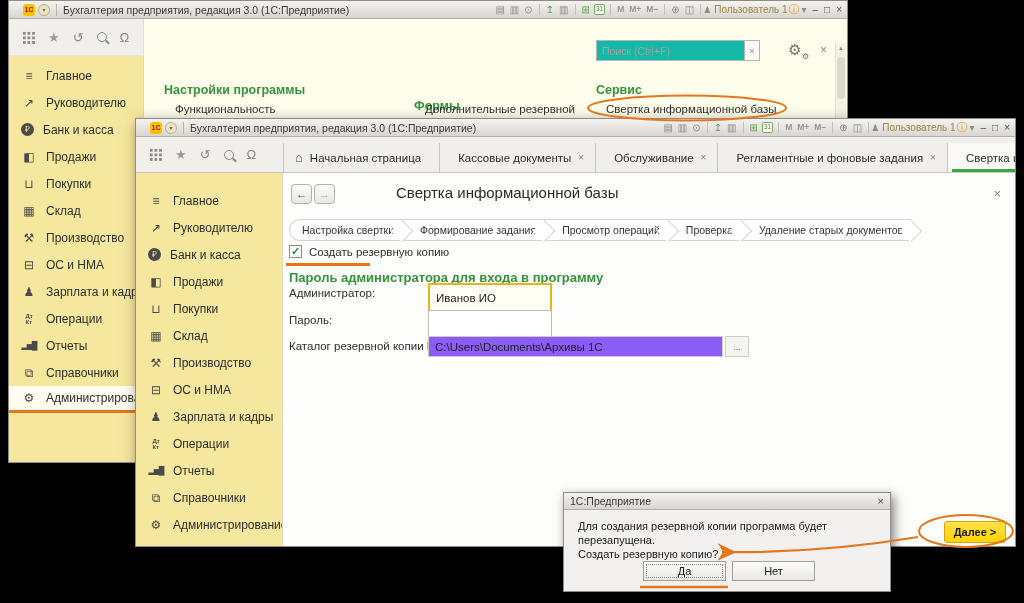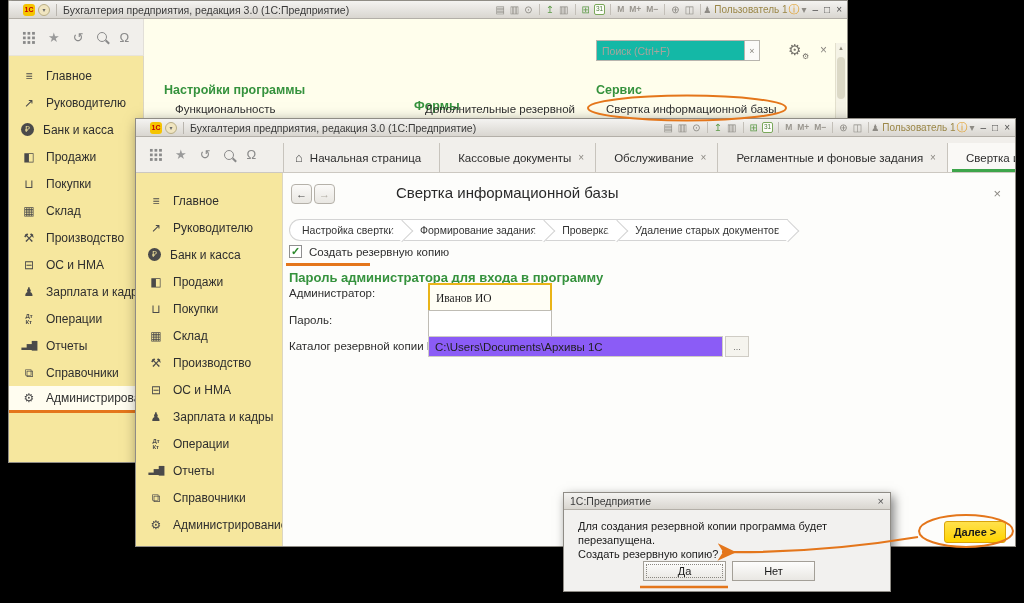--- a/index.html
+++ b/index.html
@@ -99,21 +99,21 @@
   .steps .active{background:#c6efad;border-color:#8ed17b;}
   .steps .active::after{border-color:#8ed17b;}
   .chkrow{position:absolute;left:6px;top:72px;display:flex;align-items:center;gap:7px;font-size:11.5px;color:#2e2e2e;}
   .chkbox{width:13px;height:13px;border:1px solid #8f8f8f;background:#fff;display:flex;align-items:center;justify-content:center;
           font-size:11px;color:#2c8a2c;font-weight:bold;box-sizing:border-box;line-height:1;}
   .chk-underline{position:absolute;left:3px;top:90px;width:84px;height:3px;background:#e4761b;}
   .sect{position:absolute;left:6px;top:97px;font-size:13px;font-weight:bold;color:#35923d;white-space:nowrap;}
   .frow{position:absolute;left:0;right:0;height:22px;}
   .frow .flabel{position:absolute;left:6px;top:4px;font-size:11.5px;color:#2e2e2e;white-space:nowrap;}
   .finput{position:absolute;left:145px;top:0;width:124px;height:30px;border:1px solid #bfbcb4;background:#fff;
-          font-size:11.5px;padding:12px 6px;box-sizing:border-box;font-family:Liberation Serif, serif;color:#1f1f1f;}
+          font-size:11.5px;padding:12px 6px;box-sizing:border-box;font-family:Liberation Sans, sans-serif;color:#1f1f1f;}
   .finput.hl{border:2px solid #e9b418;background:#fffef5;}
   .fpath{position:absolute;left:145px;top:0;width:295px;height:21px;border:1px solid #cfccc4;background:#8b5cf6;
          font-size:11.5px;color:#1f1f1f;display:flex;align-items:center;padding:0 6px;box-sizing:border-box;white-space:nowrap;overflow:hidden;}
   .fbrowse{position:absolute;left:442px;top:0;width:24px;height:21px;border:1px solid #cfccc4;background:#f5f4ee;
            font-size:9px;color:#6a6a6a;display:flex;align-items:center;justify-content:center;box-sizing:border-box;cursor:pointer;}
   .next-btn{position:absolute;right:9px;top:348px;width:62px;height:22px;background:linear-gradient(#ffe14d,#ffd400);
             border:1px solid #d9a40a;border-radius:3px;font-size:11px;font-weight:bold;color:#1a1a1a;
             display:flex;align-items:center;justify-content:center;box-sizing:border-box;cursor:pointer;}
   
   .dialog{position:absolute;left:563px;top:492px;width:328px;height:100px;background:#f2f1ef;border:1px solid #8f8c86;
@@ -432,20 +432,21 @@
         <span>←</span>
         <span class="dis">→</span>
       </span>
       <span class="wiz-title">Свертка информационной базы</span>
       <span class="wiz-close">×</span>
 
       <div class="steps">
 
           <div class="step">Настройка свертки</div>
           <div class="step">Формирование задания</div>
+          <div class="step">Просмотр операций</div>
           <div class="step">Проверка</div>
           <div class="step">Удаление старых документов</div>
         </div>
 
       <span class="chkrow">
         <span class="chkbox">✓</span>
         <span>Создать резервную копию</span>
       </span>
       <span class="chk-underline"></span>
 

